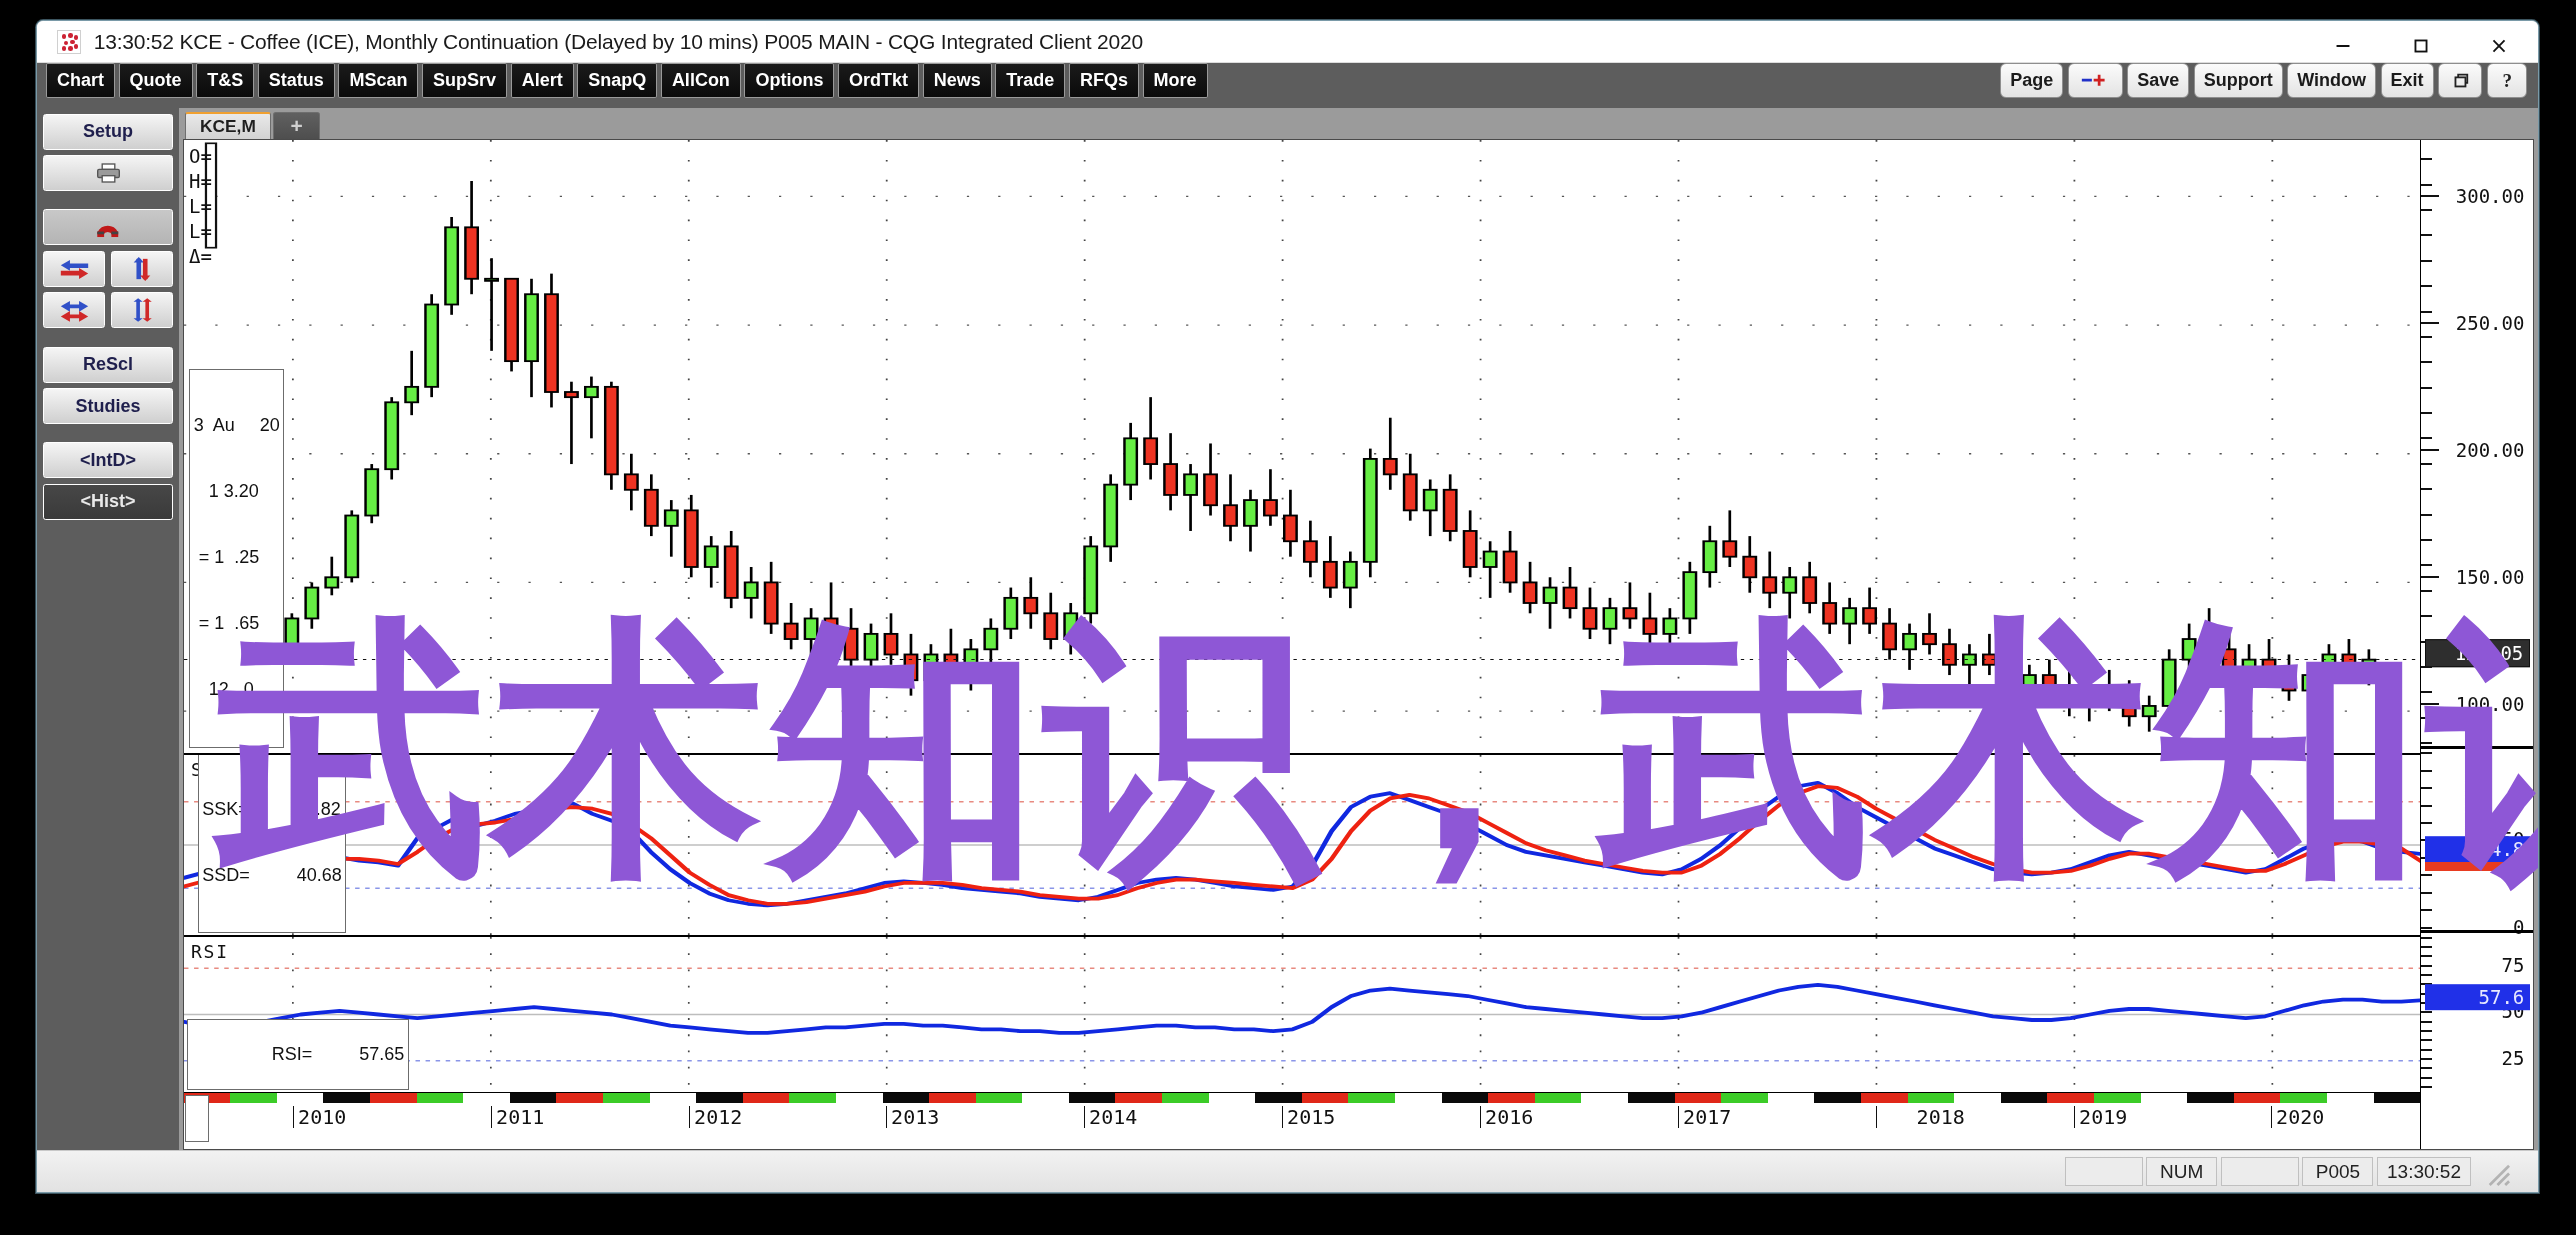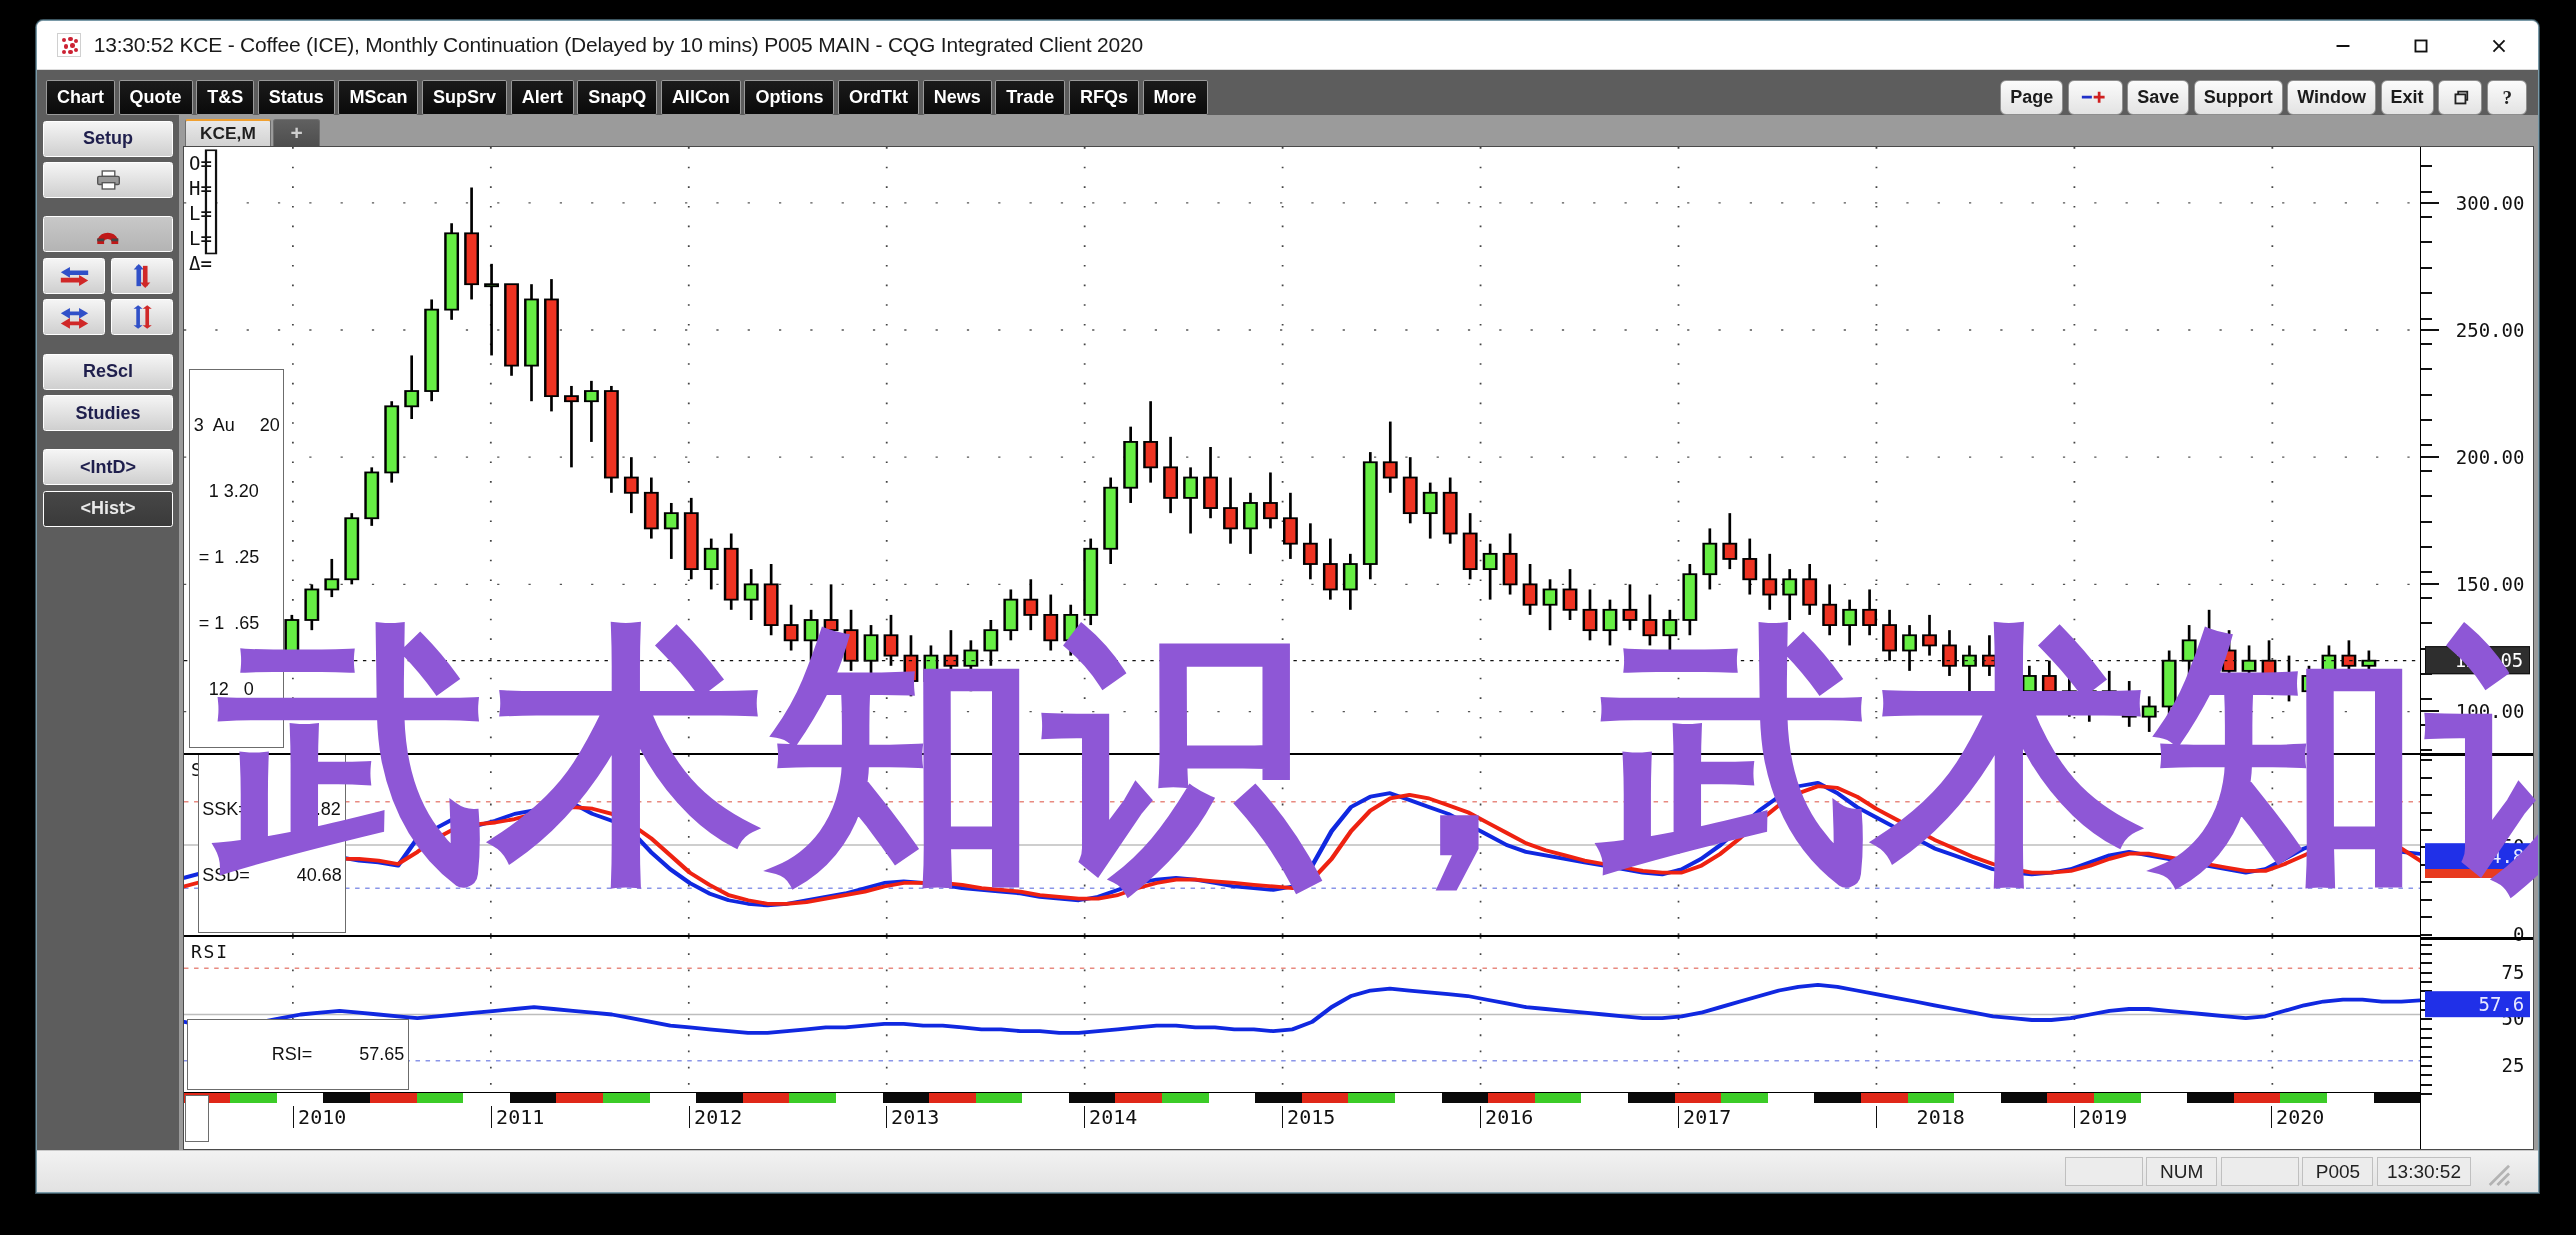--- a/index.html
+++ b/index.html
@@ -20,21 +20,21 @@
     width: 2503px; height: 1173px;
     background: #f0f0f0;
     border: 0.9px solid #7a9aa8;
     border-radius: 7.3px 7.3px 0 0;
     box-shadow: 0 0 0 0.9px #3c5560;
     display: flex; flex-direction: column;
     overflow: hidden;
   }
   
   #titlebar {
-    height: 49px;
+    height: 42px;
     background: #ffffff;
     display: flex; align-items: center;
     flex: 0 0 auto;
     position: relative;
     border-bottom: 0.9px solid #dcdcdc;
   }
   #app-icon {
     width: 24px; height: 24px; margin-left: 20px; margin-right: 12.7px;
     background: #ffffff;
     border: 0.9px solid #d0d0d0;
@@ -48,21 +48,21 @@
   #title-text {
     font-size: 21px; color: #1b1b1b; white-space: nowrap;
     letter-spacing: -0.2px;
   }
   #win-controls { position: absolute; right: 0; top: 0; height: 49px; display: flex; }
   .wc { width: 78px; height: 49px; display: flex; align-items: center; justify-content: center; }
   .wc svg { display: block; }
   
   #toolbar {
     height: 45px; background: #5d5d5d;
-    display: flex; align-items: flex-end;
+    display: flex; align-items: flex-start;
     padding: 0 9px;
     flex: 0 0 auto;
     position: relative;
   }
   .tb-btn {
     height: 35px;
     background: linear-gradient(#1b1b1b, #0a0a0a);
     color: #ffffff;
     border: 0.9px solid #9a9a9a;
     border-radius: 1.8px;

